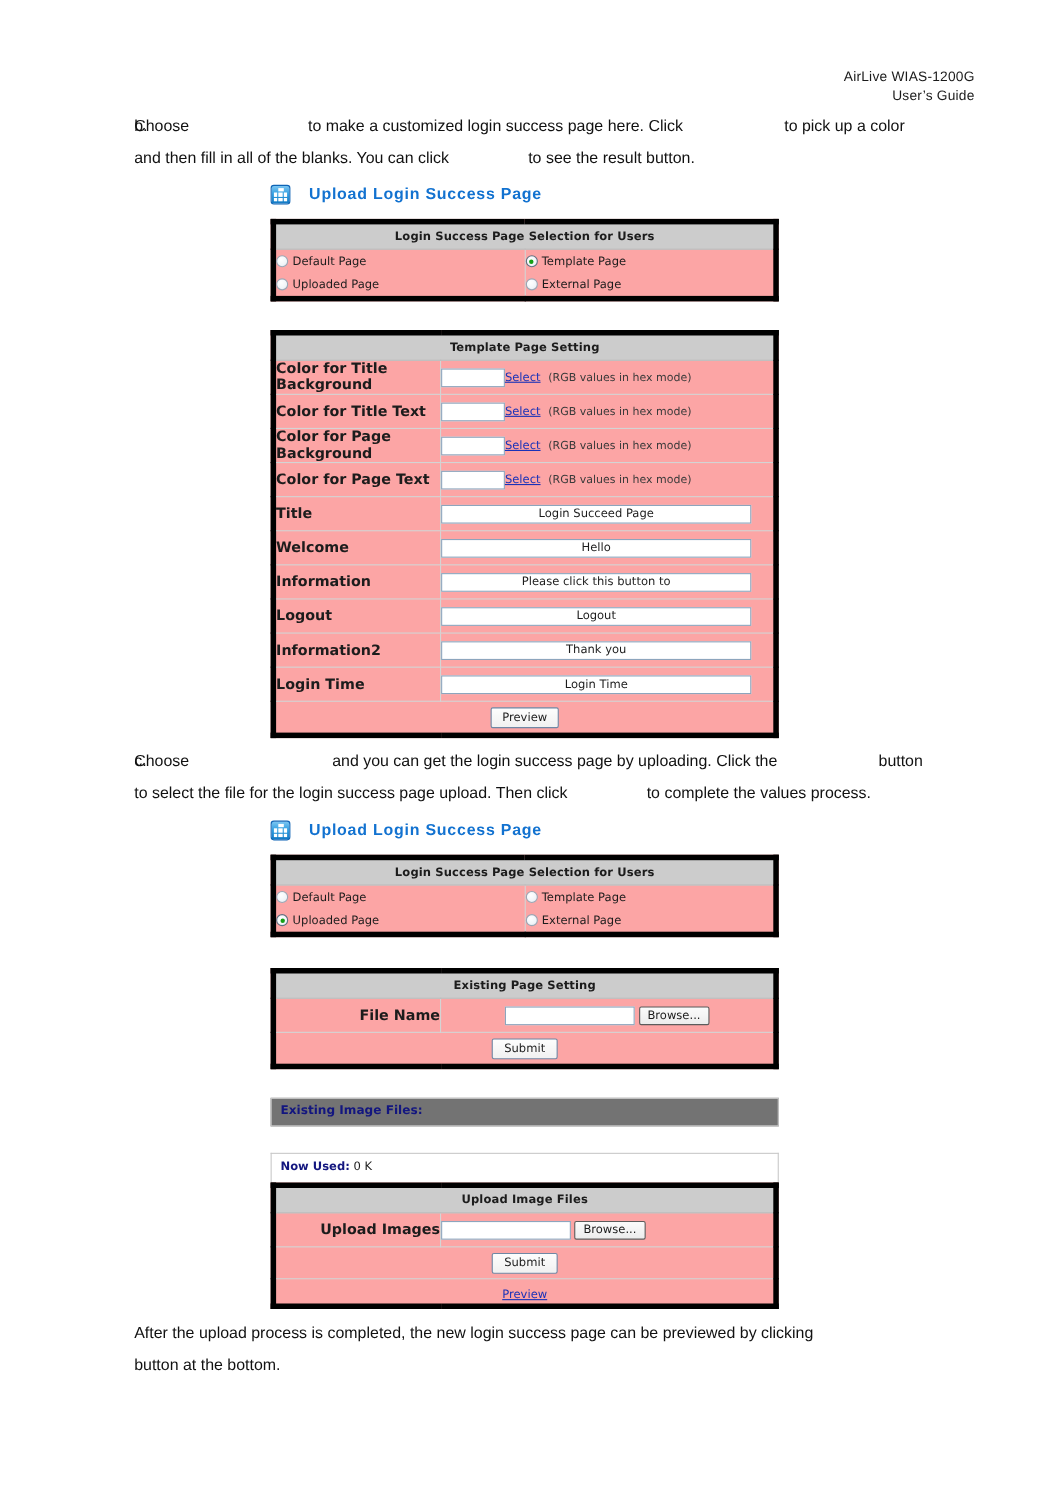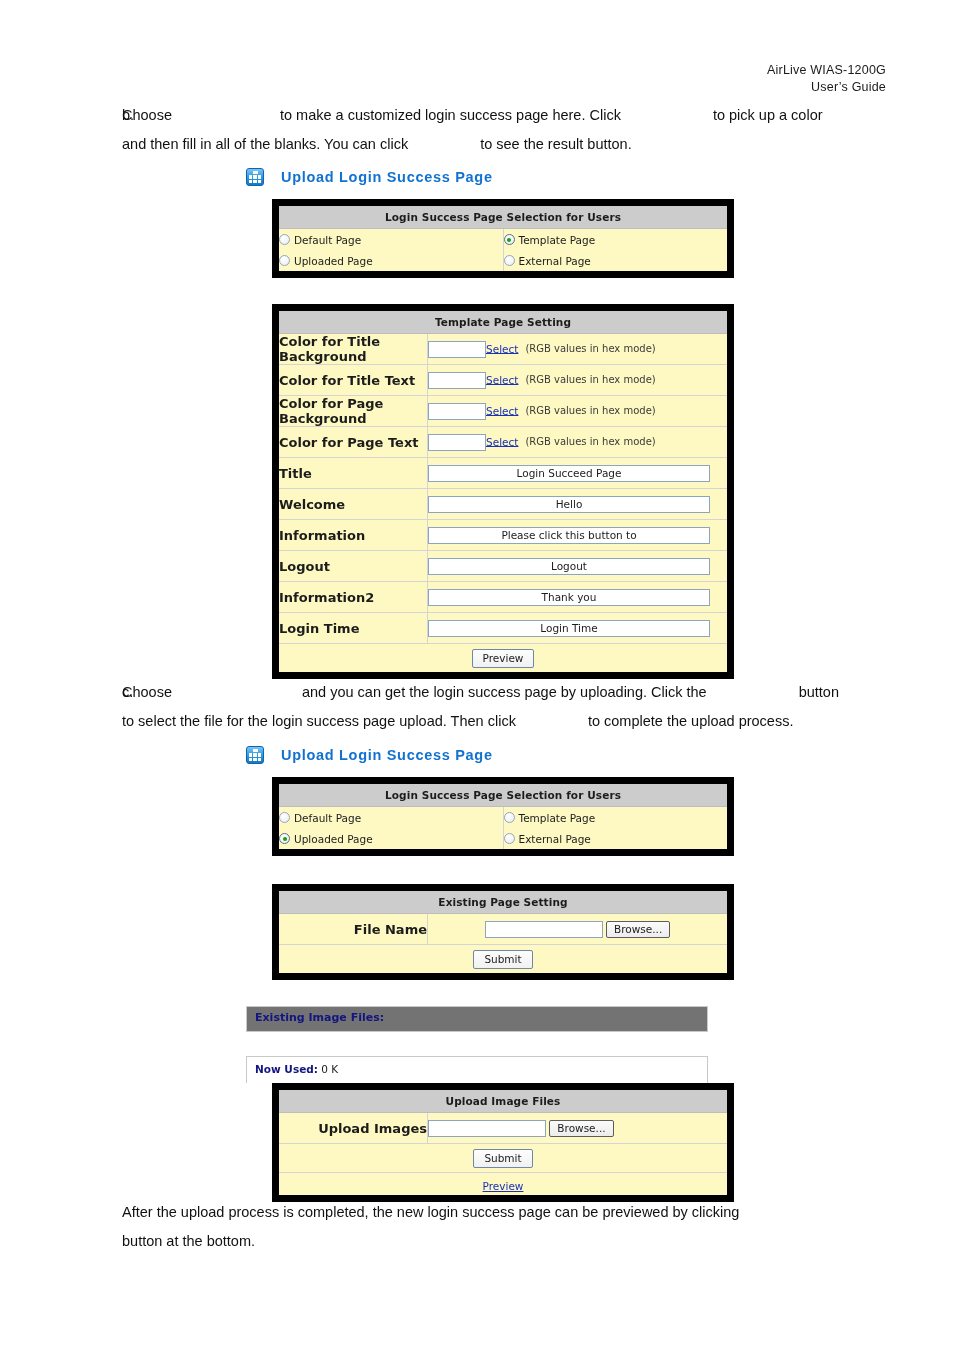--- a/index.html
+++ b/index.html
@@ -94,25 +94,24 @@
   .app-icon .ic-cell {
     flex: 1;
     background: #ffffff;
   }
   .app-icon .ic-row.top .ic-cell.wide { flex: 2; }
   .app-icon .ic-row.top .ic-cell.blank { background: transparent; }
 
   
   .tbl {
     width: 100%;
-    border: 7px solid #000000;
+    border: 5px solid #000000;
     border-collapse: collapse;
-    background: #fef9c3;
+    background: #fca5a5;
     table-layout: fixed;
-    margin-left: 26px;
   }
   .tbl td, .tbl th {
     border: 1px solid #d4d4d4;
     padding: 0;
     vertical-align: middle;
   }
   .tbl .hdr {
     background: #cccccc;
     text-align: center;
     font-weight: bold;
@@ -407,21 +406,21 @@
   </tbody>
     </table>
 </div>
 
 <div class="para" style="top:678px;">
   <span class="marker">c.</span>
   <span class="ptext">
     <span>Choose</span><span class="gap-lg"></span><span>and you can get the login success page by uploading. Click the</span><span class="gap-md"></span><span>button</span>
   </span>
   <span class="ptext">
-    <span>to select the file for the login success page upload. Then click</span><span class="gap-xs"></span><span>to complete the upload process.</span>
+    <span>to select the file for the login success page upload. Then click</span><span class="gap-xs"></span><span>to complete the values process.</span>
   </span>
 </div>
 
 <div class="panel" style="top:746px;">
 
   <div class="panel-title">
     <span class="app-icon">
       <span class="ic-row top">
           <span class="ic-cell blank"></span>
           <span class="ic-cell wide"></span>

